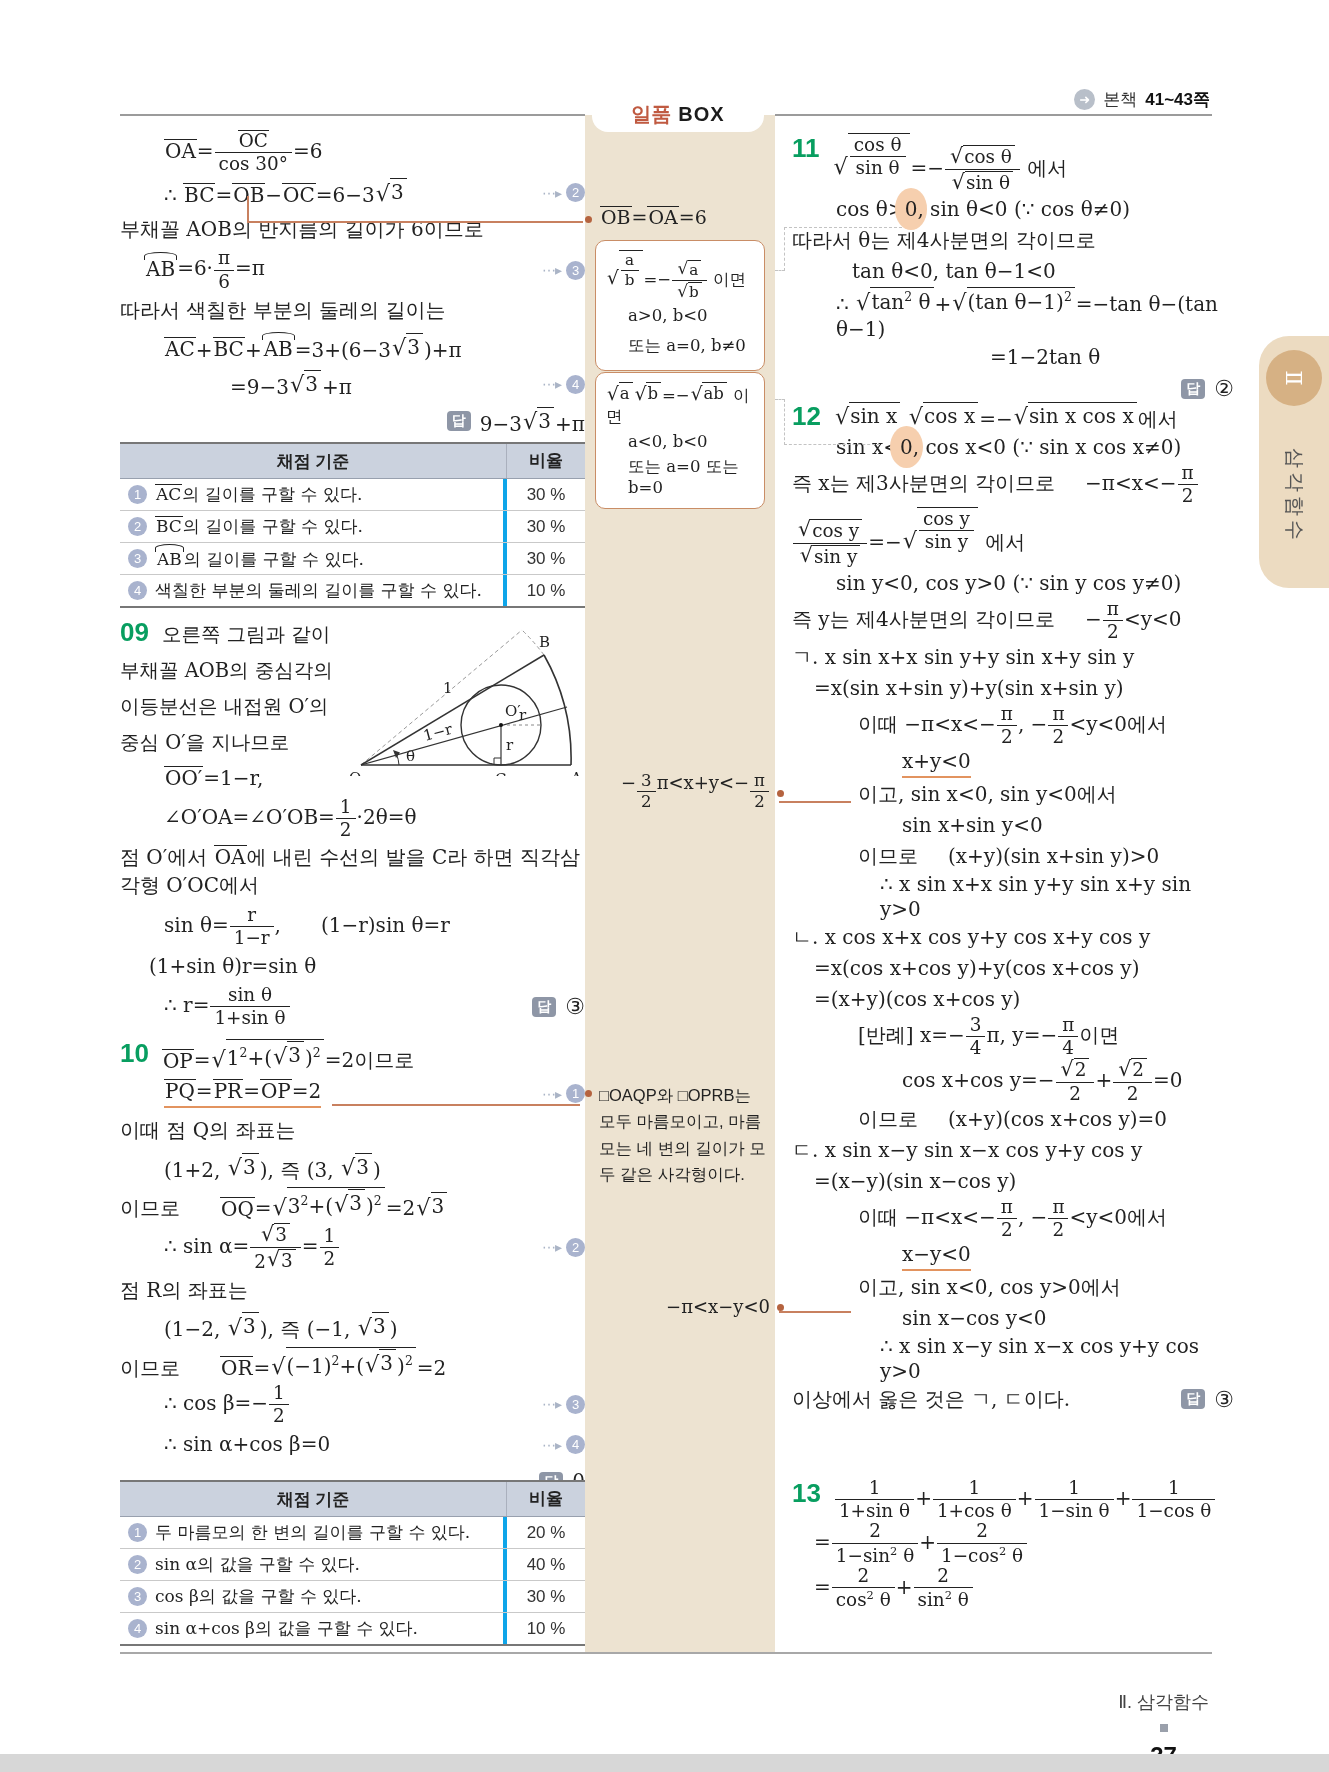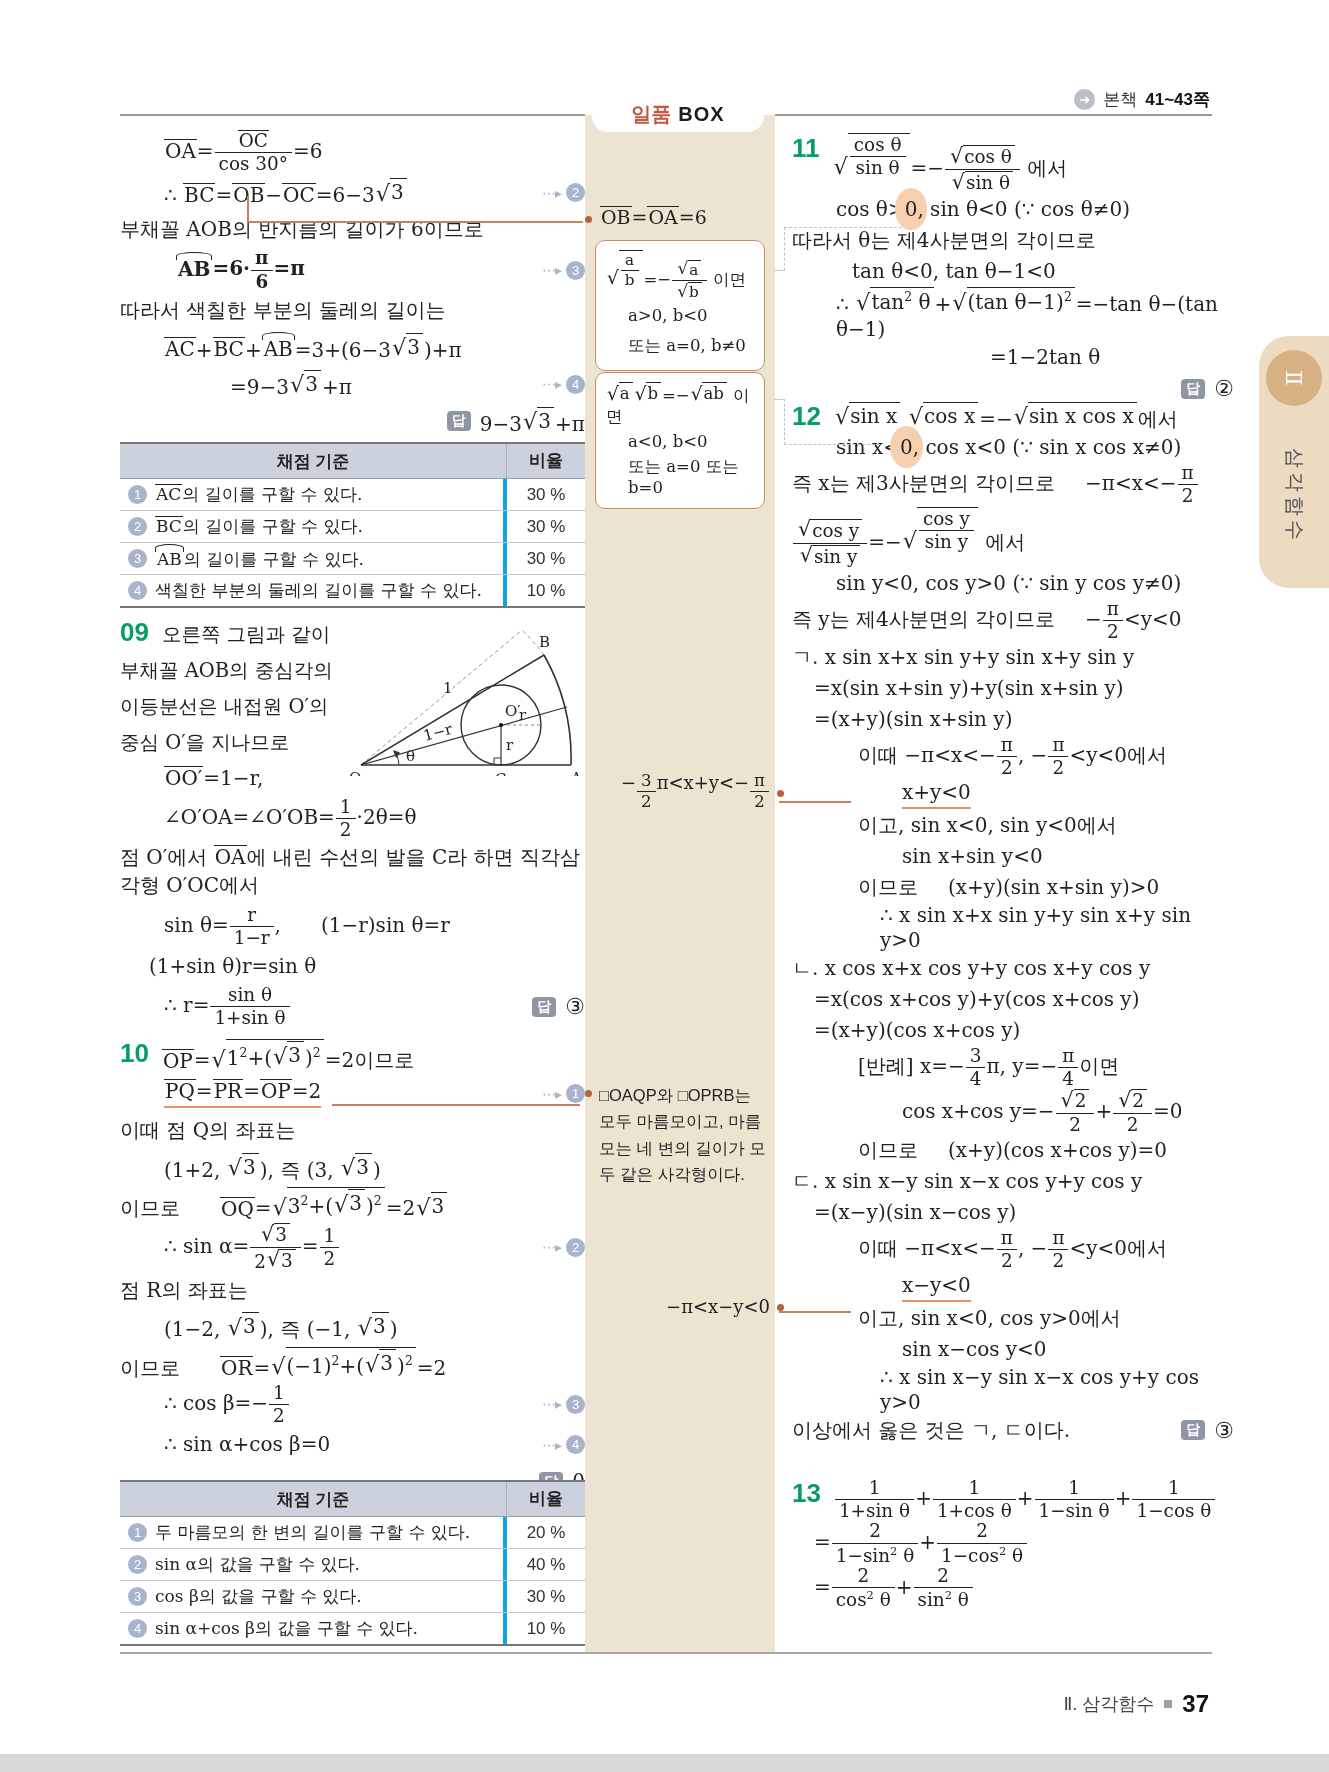--- a/index.html
+++ b/index.html
@@ -79,21 +79,21 @@
   .dash-h{position:absolute;border-top:1.5px dashed #c3c3c3;}
   .dash-v{position:absolute;border-left:1.5px dashed #c3c3c3;}
   
   .sidetab{position:absolute;right:0;top:336px;width:70px;height:252px;background:#ecdbc1;border-radius:30px 0 0 30px;}
   .stc{position:absolute;top:14px;left:50%;transform:translateX(-50%);width:56px;height:56px;border-radius:50%;
        background:#d6b184;display:flex;align-items:center;justify-content:center;}
   .stc span{color:#fff;font-size:23px;font-family:"DejaVu Serif",serif;transform:rotate(90deg);}
   .stlabel{position:absolute;top:160px;left:35px;transform:translate(-50%,-50%) rotate(90deg);
            white-space:nowrap;font-size:20px;letter-spacing:4px;color:#555;}
   
-  .footer{position:absolute;right:120px;top:1690px;display:flex;align-items:center;gap:10px;}
+  .footer{position:absolute;right:120px;top:1690px;display:flex;align-items:center;gap:10px;flex-direction:column;}
   .footer .f1{font-size:18px;color:#444;}
   .fsq{width:8px;height:8px;background:#9aa0ab;}
   .footer .f2{font-size:24px;font-weight:bold;color:#111;}
   .bottomstrip{position:absolute;left:0;top:1754px;width:100%;height:18px;background:#d7d7d7;}
   
   .fig{float:right;margin:2px 0 6px 10px;}
   .fig text{font-family:"DejaVu Serif",serif;font-size:15px;fill:#222;}
   .p09 .ptext{line-height:1.85;font-size:19.5px;}
   .p09 .ptext .math{font-size:19.5px;}
   .lsub{position:absolute;left:0;right:0;}
@@ -130,21 +130,21 @@
             <span class="math" style="margin-left: 44px;">∴ <span class="ov">BC</span>=<span class="ov">OB</span>−<span class="ov">OC</span>=6−3<span class="sqrt"><span class="rsym">√</span><span class="rbar">3</span></span></span>
             <span class="mark">
               <span class="mdots">⋯▸</span>
               <span class="cnum">2</span>
             </span>
           </div>
           <div class="fline">
             <span class="math">부채꼴 AOB의 반지름의 길이가 6이므로</span>
           </div>
           <div class="fline">
-            <span class="math" style="margin-left: 56px; font-weight: bold;"><span class="arc">AB</span>=6·<span class="frac"><span class="fnum">π</span><span class="fden">6</span></span>=π</span>
+            <span class="math" style="margin-left: 24px;"><span class="arc">AB</span>=6·<span class="frac"><span class="fnum">π</span><span class="fden">6</span></span>=π</span>
             <span class="mark">
               <span class="mdots">⋯▸</span>
               <span class="cnum">3</span>
             </span>
           </div>
           <div class="fline">
             <span class="math">따라서 색칠한 부분의 둘레의 길이는</span>
           </div>
           <div class="fline">
             <span class="math" style="margin-left: 44px;"><span class="ov">AC</span>+<span class="ov">BC</span>+<span class="arc">AB</span>=3+(6−3<span class="sqrt"><span class="rsym">√</span><span class="rbar">3</span></span>)+π</span>
@@ -426,23 +426,20 @@
           <div class="fline">
             <span class="math">즉 y는 제4사분면의 각이므로  −<span class="frac"><span class="fnum">π</span><span class="fden">2</span></span>&lt;y&lt;0</span>
           </div>
           <div class="fline">
             <span class="math">ㄱ. x sin x+x sin y+y sin x+y sin y</span>
           </div>
           <div class="fline">
             <span class="math" style="margin-left: 22px;">=x(sin x+sin y)+y(sin x+sin y)</span>
           </div>
           <div class="fline">
-            <span class="math" style="margin-left: 22px;">=(x+y)(sin x+sin y)</span>
-          </div>
-          <div class="fline">
             <span class="math" style="margin-left: 66px;">이때 −π&lt;x&lt;−<span class="frac"><span class="fnum">π</span><span class="fden">2</span></span>, −<span class="frac"><span class="fnum">π</span><span class="fden">2</span></span>&lt;y&lt;0에서</span>
           </div>
           <div class="fline">
             <span class="math link" style="margin-left: 110px;">x+y&lt;0</span>
           </div>
           <div class="fline">
             <span class="math" style="margin-left: 66px;">이고, sin x&lt;0, sin y&lt;0에서</span>
           </div>
           <div class="fline">
             <span class="math" style="margin-left: 110px;">sin x+sin y&lt;0</span>

